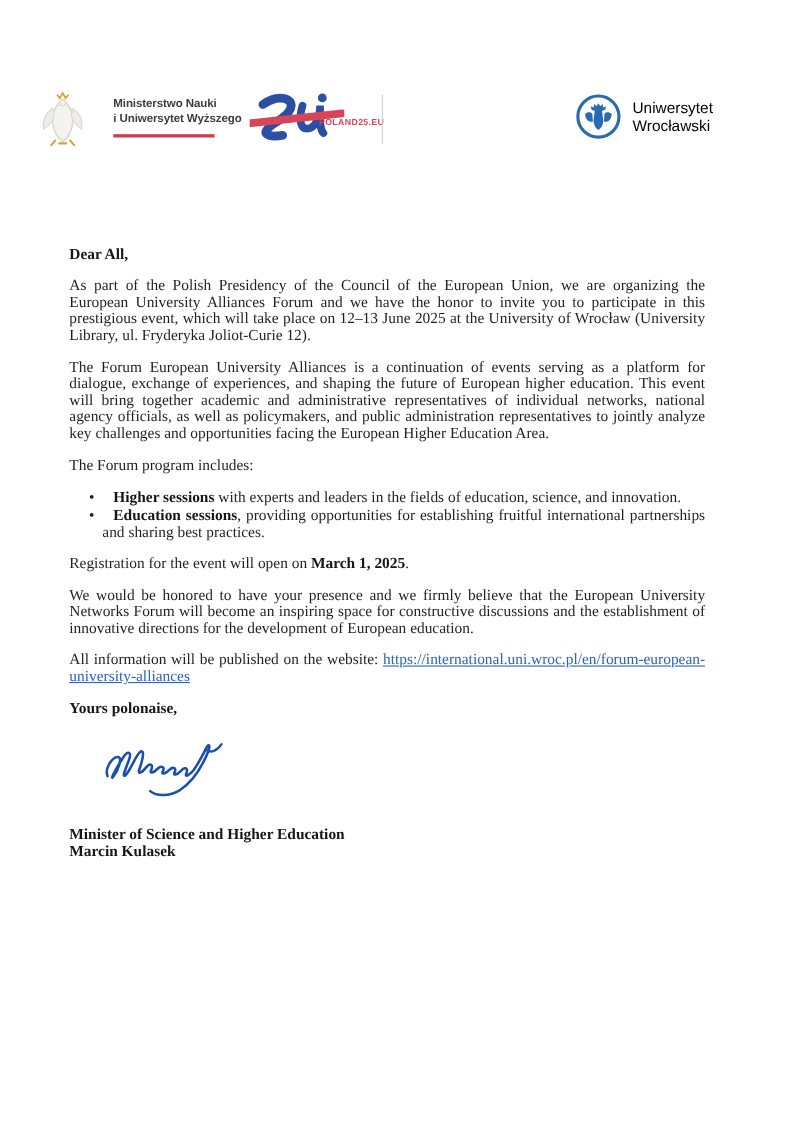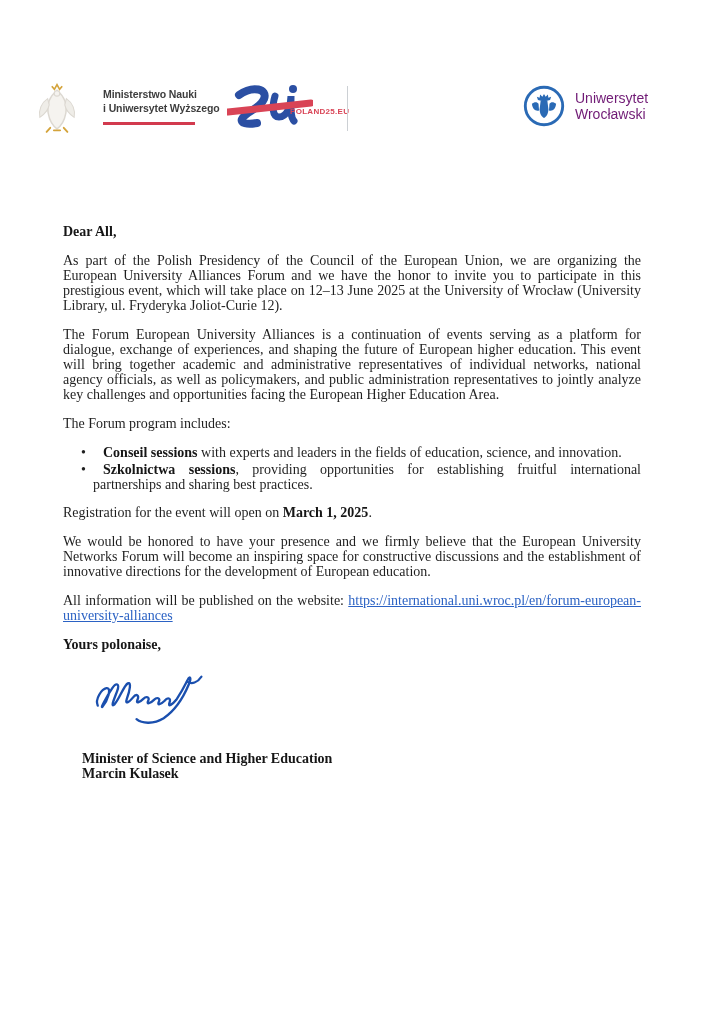--- a/index.html
+++ b/index.html
@@ -39,42 +39,42 @@
     position:absolute; left:356px; top:87px;
     font-family:"Liberation Sans", sans-serif;
     font-size:8px; line-height:11.8px; color:#a9aeb4; letter-spacing:0.1px;
   }
 
   .university { position:absolute; left:522px; top:84px; display:flex; align-items:center; }
   .uni-emblem { width:44px; height:44px; }
   .uni-text {
     margin-left:9px;
     font-family:"Liberation Sans", sans-serif;
-    font-size:14px; line-height:16px; color:#701a75; font-weight:500;
+    font-size:14px; line-height:16px; color:#000000; font-weight:500;
   }
 
   
   .letter {
     position:absolute; left:63px; top:224px; width:578px;
     font-size:14px; line-height:15px; text-align:justify;
   }
   .letter p { margin:0 0 14px 0; }
   .bold, .letter b { font-weight:bold; color:#161616; }
 
   ul.program { margin:0 0 12px 0; padding:0 0 0 30px; list-style:none; }
   ul.program li { position:relative; text-indent:10px; line-height:15.6px; margin-bottom:1px; }
   ul.program li::before {
     content:"\2022"; position:absolute; left:-12px; top:0; text-indent:0; color:#1f1f1f;
   }
 
   a.site-link { color:#2b62c4; text-decoration:underline; overflow-wrap:anywhere; }
 
   .closing { margin-bottom:6px !important; }
   .sig-block { margin:8px 0 20px 27px; }
-  .signer { margin-left:19px; font-weight:bold; color:#161616; line-height:15.5px; text-align:left; }
+  .signer { font-weight:bold; color:#161616; line-height:15.5px; text-align:left; }
 </style>
 </head>
 <body>
 
 <div class="page">
 
   <div class="letterhead">
 
     <div class="ministry">
       <svg class="eagle" viewBox="0 0 42 50">
@@ -122,22 +122,22 @@
 
     <p class="bold">Dear All,</p>
 
     <p>As part of the Polish Presidency of the Council of the European Union, we are organizing the European University Alliances Forum and we have the honor to invite you to participate in this prestigious event, which will take place on 12–13 June 2025 at the University of Wrocław (University Library, ul. Fryderyka Joliot-Curie 12).</p>
 
     <p>The Forum European University Alliances is a continuation of events serving as a platform for dialogue, exchange of experiences, and shaping the future of European higher education. This event will bring together academic and administrative representatives of individual networks, national agency officials, as well as policymakers, and public administration representatives to jointly analyze key challenges and opportunities facing the European Higher Education Area.</p>
 
     <p>The Forum program includes:</p>
 
     <ul class="program">
-      <li><b>Conseil sessions</b><span> with experts and leaders in the fields of education, science, and innovation.</span></li>
-      <li><b>Szkolnictwa sessions</b><span>, providing opportunities for establishing fruitful international partnerships and sharing best practices.</span></li>
+      <li><b>Higher sessions</b><span> with experts and leaders in the fields of education, science, and innovation.</span></li>
+      <li><b>Education sessions</b><span>, providing opportunities for establishing fruitful international partnerships and sharing best practices.</span></li>
     </ul>
 
     <p><span>Registration for the event will open on </span><b>March 1, 2025</b><span>.</span></p>
 
     <p>We would be honored to have your presence and we firmly believe that the European University Networks Forum will become an inspiring space for constructive discussions and the establishment of innovative directions for the development of European education.</p>
 
     <p><span>All information will be published on the website: </span><a class="site-link" href="#">https://international.uni.wroc.pl/en/forum-european-university-alliances</a></p>
 
     <p class="bold closing">Yours polonaise,</p>
 

